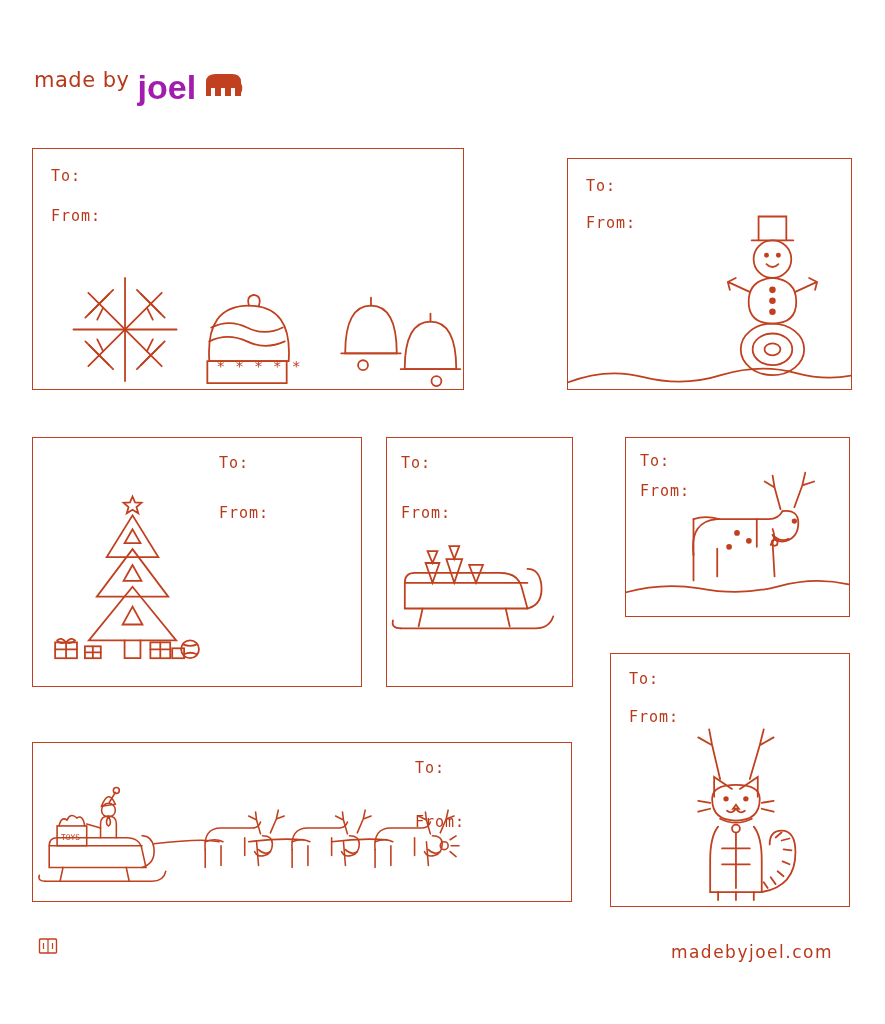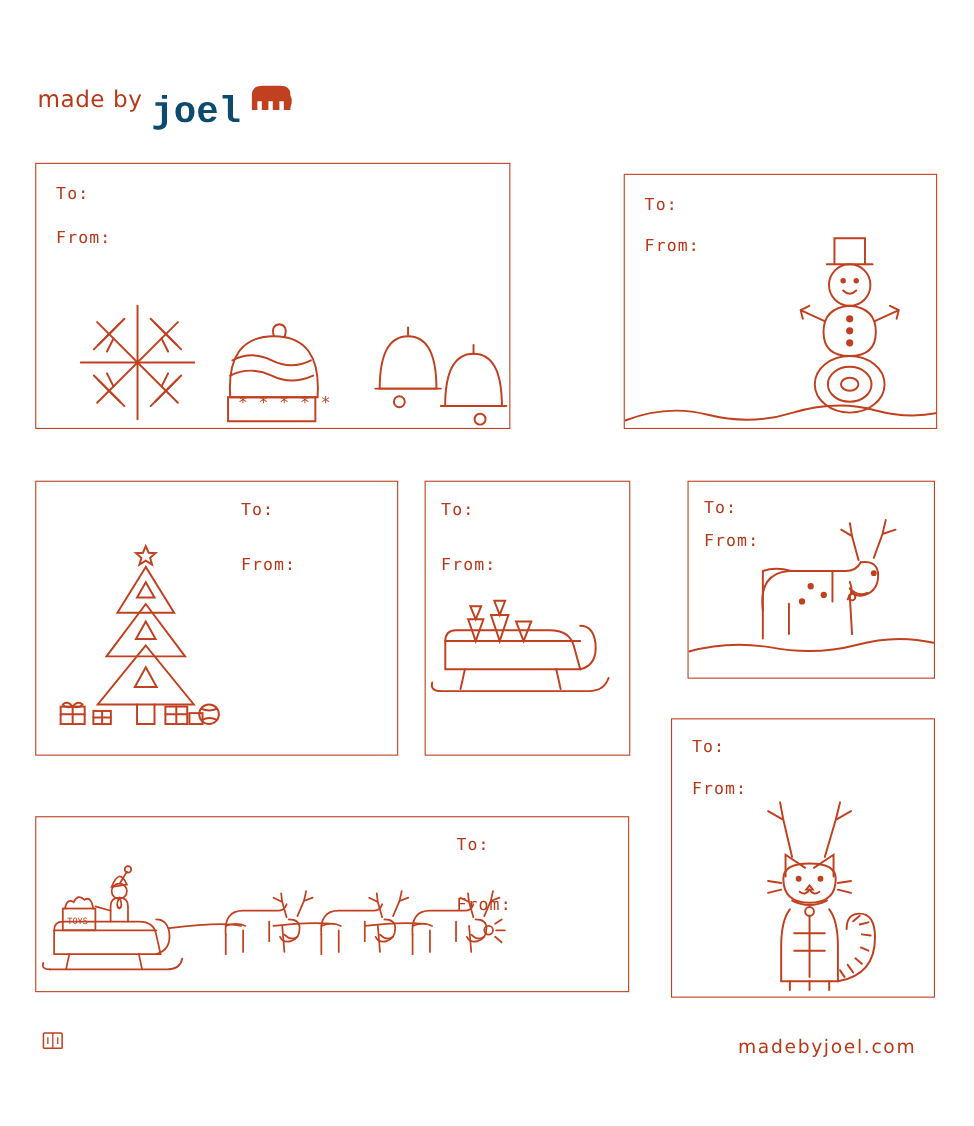--- a/index.html
+++ b/index.html
@@ -22,39 +22,39 @@
     height: 1024px;
     background: #ffffff;
   }
 
   
   .logo {
     position: absolute;
     left: 34px;
     top: 68px;
     display: flex;
-    align-items: flex-end;
+    align-items: flex-start;
     gap: 8px;
   }
   .logo-made {
     font-family: "DejaVu Sans", sans-serif;
     font-size: 21px;
     letter-spacing: 0.5px;
     color: #b8391a;
     font-weight: 400;
   }
   .logo-joel {
-    font-family: Liberation Mono, monospace;
+    font-family: Liberation Sans, sans-serif;
     font-size: 34px;
     font-weight: 700;
     letter-spacing: 0px;
-    color: #0c4a6e;
+    color: #a21caf;
     line-height: 1;
     position: relative;
-    top: 18px;
+    top: 2px;
   }
   .logo-elephant {
     position: relative;
     top: 4px;
   }
 
   
   .tag {
     position: absolute;
     border: 1.5px solid #c0401f;

